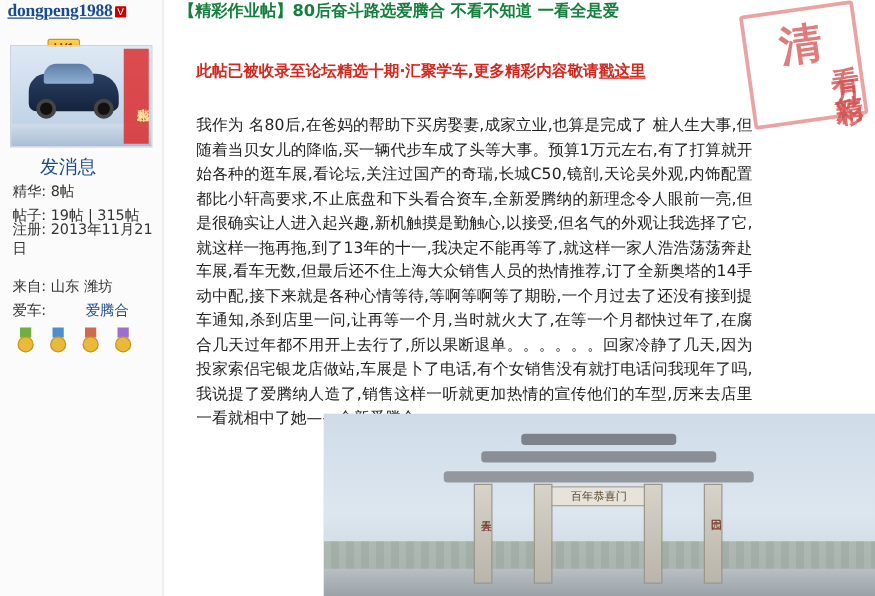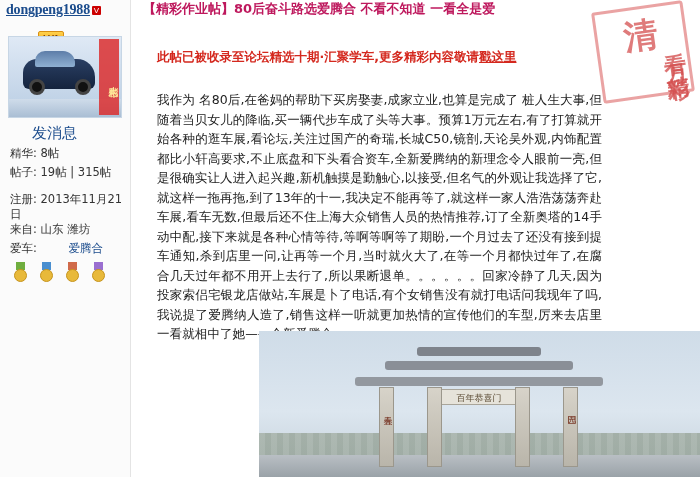--- a/index.html
+++ b/index.html
@@ -164,21 +164,21 @@
     position: absolute;
     left: 10px;
     width: 118px;
     font-size: 11.5px;
     line-height: 15px;
     color: #333;
     font-family: "DejaVu Sans", sans-serif;
   }
   #stat-points { top: 146px; }
   #stat-posts  { top: 165px; }
-  #stat-reg    { top: 192px; }
+  #stat-reg    { top: 176px; }
   #stat-from   { top: 222px; }
   #stat-car    { top: 241px; }
 
   .stat-line a {
     color: #1a4b8c;
     text-decoration: none;
     margin-left: 28px;
   }
 
   
@@ -232,21 +232,21 @@
   #post-title {
     position: absolute;
     left: 12px;
     top: 0px;
     width: 430px;
     height: 18px;
     overflow: hidden;
     font-family: "DejaVu Sans", sans-serif;
     font-size: 13px;
     font-weight: bold;
-    color: #be185d;
+    color: #15803d;
     white-space: nowrap;
   }
 
   #highlight-line {
     position: absolute;
     left: 26px;
     top: 48px;
     width: 430px;
     font-family: "DejaVu Sans", sans-serif;
     font-size: 12.5px;

